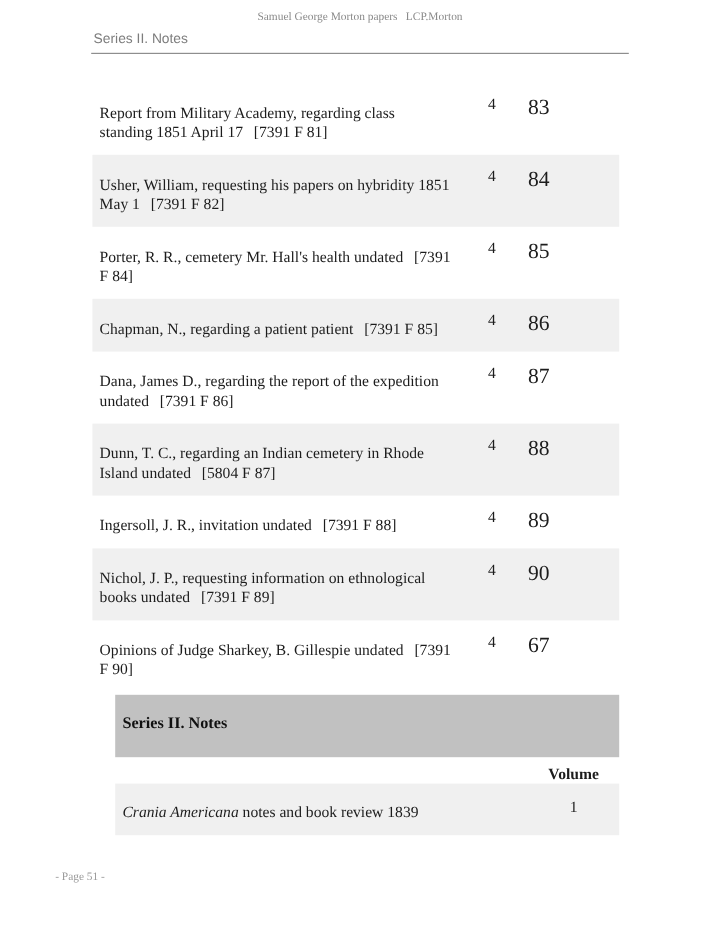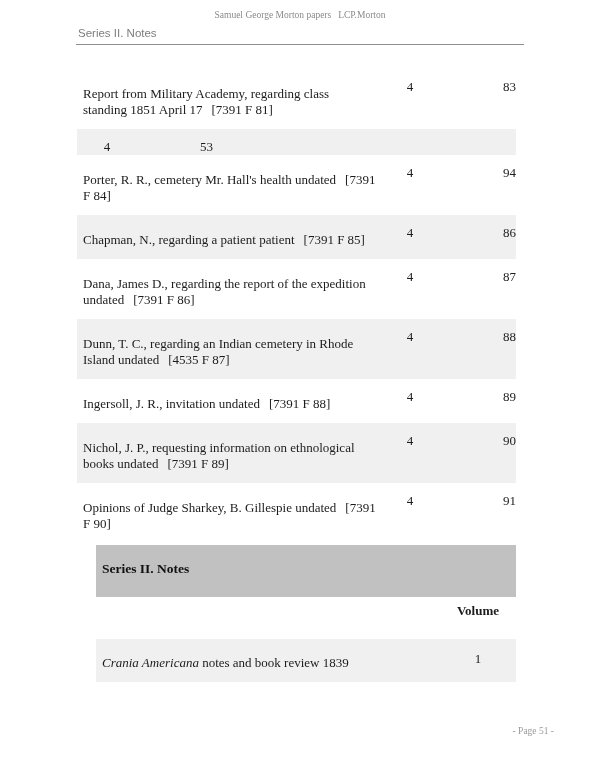--- a/index.html
+++ b/index.html
@@ -47,38 +47,38 @@
     line-height: 16px;
   }
   .cell-box {
     width: 60px;
     text-align: center;
     padding-top: 10px;
     font-size: 13px;
   }
   .cell-folder {
     width: 76px;
-    text-align: right;
+    text-align: left;
     padding-top: 10px;
-    font-size: 13px;
+    font-size: 18px;
   }
   .ref { margin-left: 9px; }
   
   .section-band {
     margin: 2px 38px 0 50px;
     background: var(--section-band, #c1c1c1);
     padding: 16px 6px 20px 6px;
     font-weight: bold;
     font-size: 13.5px;
     color: #111;
   }
   .volume-header-row {
     margin: 0 38px 0 50px;
     display: flex;
-    padding: 6px 0 20px 0;
+    padding: 6px 0 0 0;
   }
   .volume-header-row .spacer { flex: 1; }
   .volume-header-label {
     width: 76px;
     text-align: center;
     font-weight: bold;
     font-size: 13px;
   }
   .volume-table {
     margin: 0 38px 0 50px;
@@ -90,21 +90,21 @@
     width: 76px;
     text-align: center;
     padding-top: 12px;
   }
   .italic { font-style: italic; }
   .page-footer {
     position: absolute;
     left: 0;
     right: 0;
     bottom: 40px;
-    text-align: right;
+    text-align: left;
     font-size: 9.5px;
     color: #9a9a9a;
   }
 </style>
 </head>
 <body>
 
 <div class="page">
 
   <div class="running-header">
@@ -116,64 +116,65 @@
 
   <div class="entry-table">
 
     <div class="row">
       <div class="cell-title"><span>Report from Military Academy, regarding class standing 1851 April 17</span><span class="ref">[7391 F 81]</span></div>
       <div class="cell-box">4</div>
       <div class="cell-folder">83</div>
     </div>
 
     <div class="row">
+      <div class="cell-title"><span>Usher, William, requesting his papers on hybridity 1851 May 1</span><span class="ref">[7391 F 82]</span></div>
       <div class="cell-box">4</div>
-      <div class="cell-folder">53</div>
+      <div class="cell-folder">84</div>
     </div>
 
     <div class="row">
       <div class="cell-title"><span>Porter, R. R., cemetery Mr. Hall's health undated</span><span class="ref">[7391 F 84]</span></div>
       <div class="cell-box">4</div>
-      <div class="cell-folder">94</div>
+      <div class="cell-folder">85</div>
     </div>
 
     <div class="row">
       <div class="cell-title"><span>Chapman, N., regarding a patient patient</span><span class="ref">[7391 F 85]</span></div>
       <div class="cell-box">4</div>
       <div class="cell-folder">86</div>
     </div>
 
     <div class="row">
       <div class="cell-title"><span>Dana, James D., regarding the report of the expedition undated</span><span class="ref">[7391 F 86]</span></div>
       <div class="cell-box">4</div>
       <div class="cell-folder">87</div>
     </div>
 
     <div class="row">
-      <div class="cell-title"><span>Dunn, T. C., regarding an Indian cemetery in Rhode Island undated</span><span class="ref">[4535 F 87]</span></div>
+      <div class="cell-title"><span>Dunn, T. C., regarding an Indian cemetery in Rhode Island undated</span><span class="ref">[5804 F 87]</span></div>
       <div class="cell-box">4</div>
       <div class="cell-folder">88</div>
     </div>
 
     <div class="row">
       <div class="cell-title"><span>Ingersoll, J. R., invitation undated</span><span class="ref">[7391 F 88]</span></div>
       <div class="cell-box">4</div>
       <div class="cell-folder">89</div>
     </div>
 
     <div class="row">
       <div class="cell-title"><span>Nichol, J. P., requesting information on ethnological books undated</span><span class="ref">[7391 F 89]</span></div>
       <div class="cell-box">4</div>
       <div class="cell-folder">90</div>
     </div>
 
     <div class="row">
       <div class="cell-title"><span>Opinions of Judge Sharkey, B. Gillespie undated</span><span class="ref">[7391 F 90]</span></div>
       <div class="cell-box">4</div>
-      <div class="cell-folder">91</div>
+      <div class="cell-folder">67</div>
     </div>
 
   </div>
 
   <div class="section-band">Series II. Notes</div>
 
   <div class="volume-header-row">
     <div class="spacer"></div>
     <div class="volume-header-label">Volume</div>
   </div>

